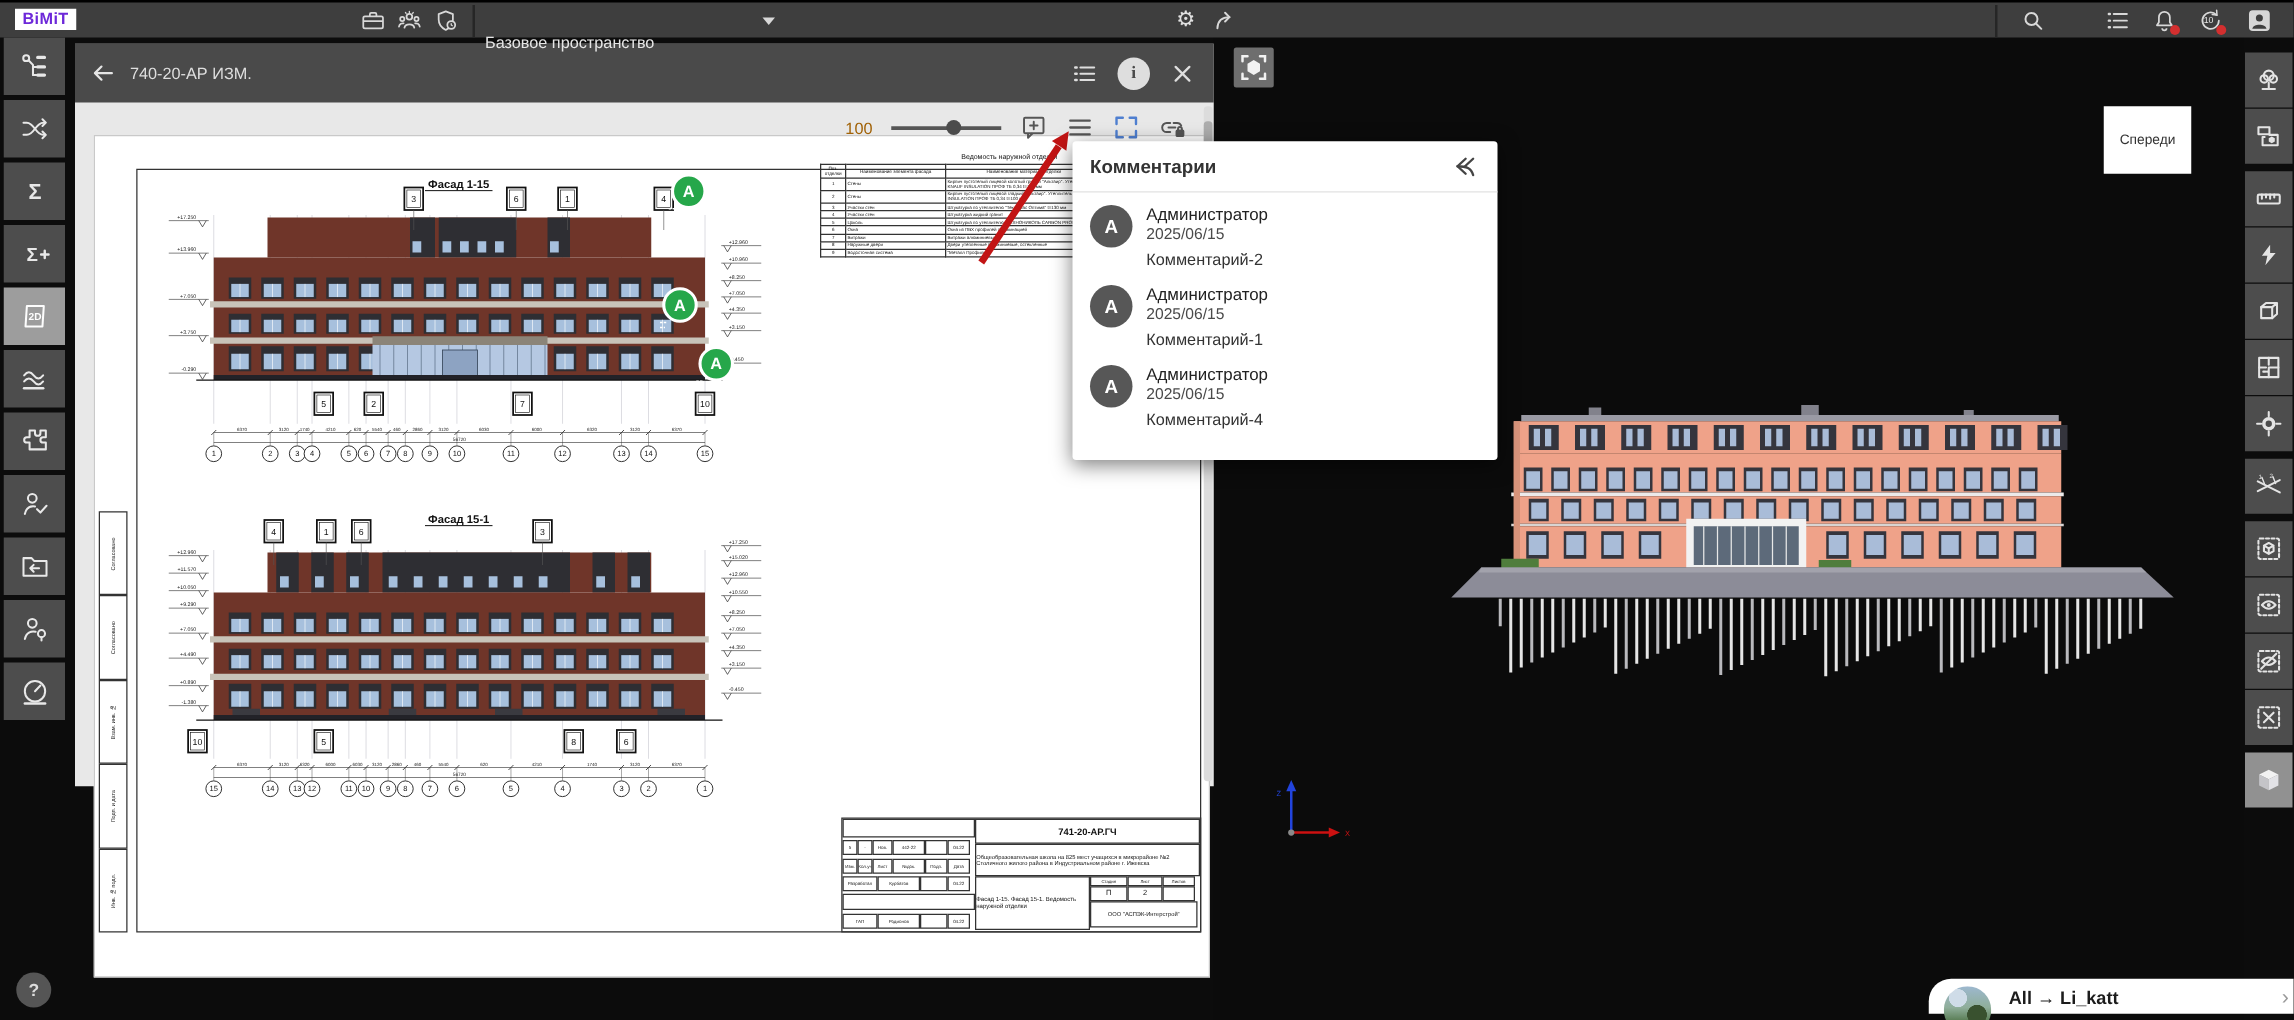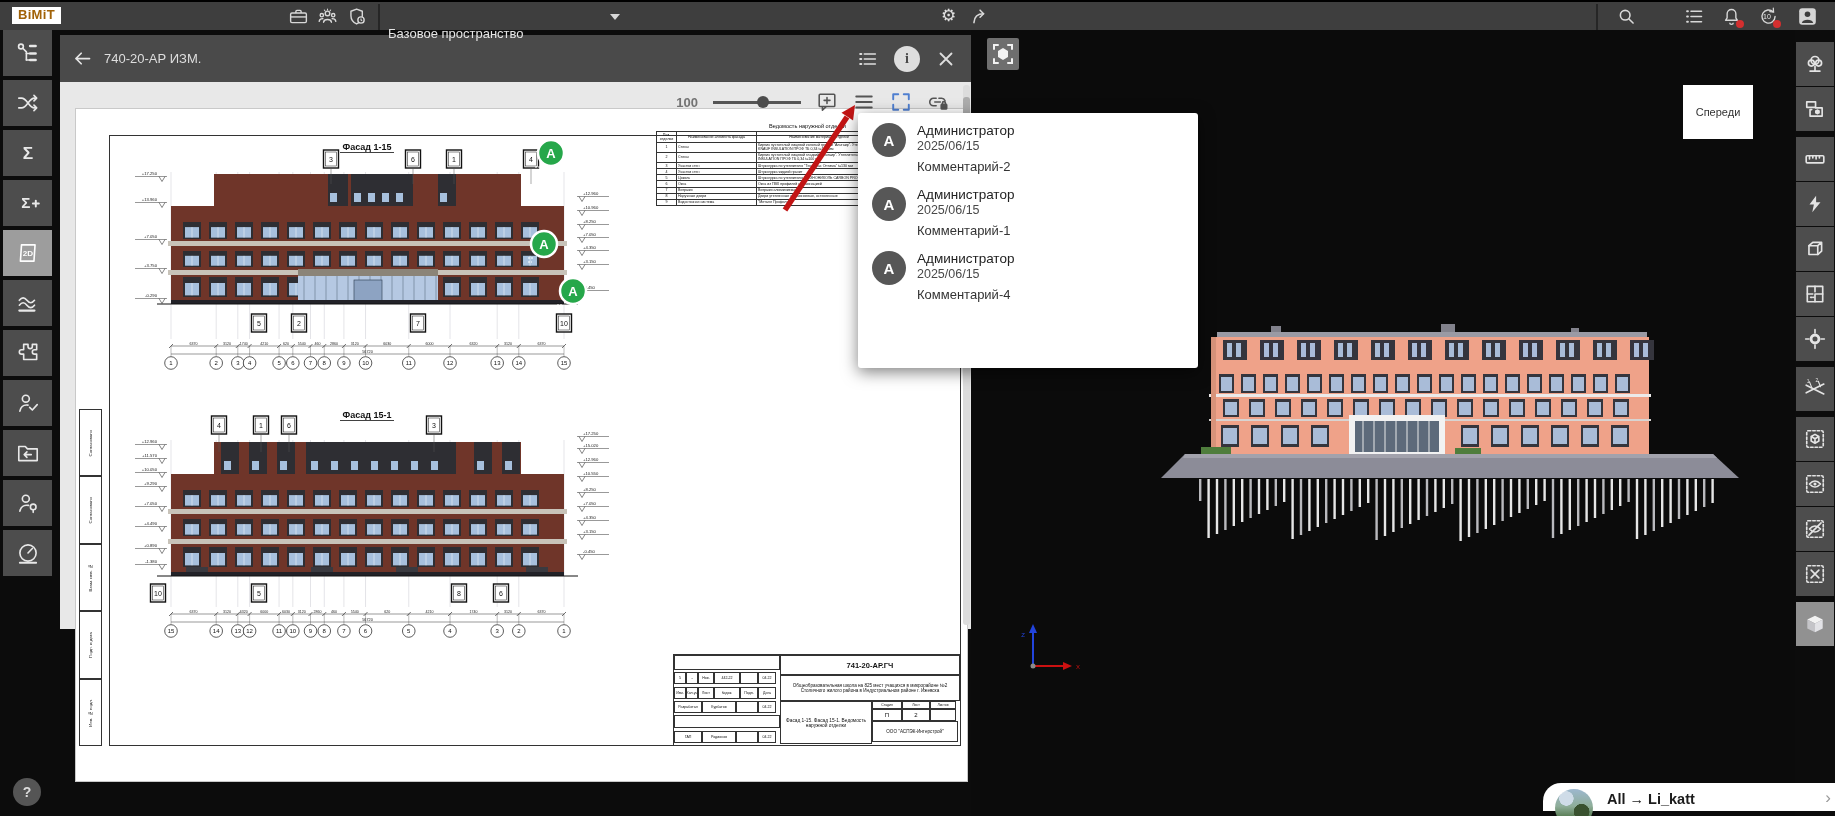--- a/index.html
+++ b/index.html
@@ -1,21 +1,21 @@
 <!DOCTYPE html>
 <html><head>
 <meta charset="utf-8">
 <style>
   html,body{margin:0;padding:0;}
   body{width:1835px;height:816px;position:relative;overflow:hidden;background:#0c0c0c;
        font-family:"Liberation Sans",sans-serif;-webkit-font-smoothing:antialiased;}
   svg{display:block;}
   
   .topbar{position:absolute;left:0;top:0;right:0;height:30px;background:#3e3e3e;border-top:2px solid #000;box-sizing:border-box;color:#dcdcdc;z-index:40;}
-  .logo{position:absolute;left:12px;top:5px;background:#fff;color:#a16207;font-weight:bold;font-size:13px;padding:0 6px 2px;letter-spacing:.3px;}
+  .logo{position:absolute;left:12px;top:5px;background:#fff;color:#6d28d9;font-weight:bold;font-size:13px;padding:0 6px 2px;letter-spacing:.3px;}
   .tb-ic{position:absolute;top:4px;width:21px;height:21px;color:#d8d8d8;}
   .tb-ic svg{width:100%;height:100%;}
   .tb-div{position:absolute;top:2px;bottom:0;width:2px;background:#262626;}
   .workspace{position:absolute;left:388px;top:24px;font-size:13px;color:#e5e5e5;text-align:center;}
   .caret{position:absolute;left:610px;top:12px;width:0;height:0;border-left:5px solid transparent;border-right:5px solid transparent;border-top:6px solid #d8d8d8;}
   .app-title{position:absolute;left:0;right:0;top:6px;text-align:center;font-size:15px;color:#fff;}
   .gear-glyph{position:absolute;left:941px;top:3px;font-size:17px;color:#e0e0e0;}
   .badge-dot{position:absolute;right:-2px;bottom:-1px;width:8px;height:8px;border-radius:50%;background:#d32f2f;}
   .badge-num{position:absolute;left:5px;top:7px;font-size:7px;color:#e8e8e8;}
   
@@ -33,36 +33,36 @@
   
   .viewer2d{position:absolute;left:60px;top:35px;width:911px;height:594px;background:#e8e8e8;z-index:10;}
   .v2d-header{position:relative;height:47px;background:#4a4a4a;}
   .v2d-back{position:absolute;left:12px;top:13px;width:21px;height:21px;color:#e5e5e5;}
   .v2d-title{position:absolute;left:44px;top:16px;font-size:13px;color:#dedede;}
   .v2d-hicons{position:absolute;right:14px;top:11px;display:flex;gap:15px;align-items:center;color:#dedede;}
   .v2d-hicons svg{width:22px;height:22px;}
   .info-circle{width:26px;height:26px;border-radius:50%;background:#dedede;color:#4a4a4a;display:flex;align-items:center;justify-content:center;font-weight:bold;font-size:14px;font-family:"Liberation Serif",serif;}
   .v2d-toolbar{position:absolute;top:56px;right:22px;display:flex;gap:15px;align-items:center;color:#555;z-index:4;}
   .v2d-toolbar svg{width:22px;height:22px;}
-  .zoom-val{font-size:13px;color:#737373;font-weight:bold;}
+  .zoom-val{font-size:13px;color:#a16207;}
   .slider{position:relative;width:88px;height:14px;}
   .slider .track{position:absolute;left:0;right:0;top:6px;height:2.5px;background:#555;}
   .slider .knob{position:absolute;left:50%;top:1px;width:12px;height:12px;border-radius:50%;background:#4c4c4c;}
   .sheet{position:absolute;left:15px;top:73px;width:893px;height:674px;background:#fff;border:1px solid #c9c9c9;box-sizing:border-box;}
   .frame{position:absolute;left:33px;top:26px;width:852px;height:611px;border:1.3px solid #333;box-sizing:border-box;}
   .fac{position:absolute;}
   .ftable{position:absolute;left:580px;top:14px;width:303px;color:#111;}
   .ftable .ft-title{text-align:center;font-size:5.6px;margin-bottom:2px;}
   .ftable table{border-collapse:collapse;table-layout:fixed;width:100%;}
   .ftable td,.ftable th{border:0.6px solid #333;padding:0.5px 1px;vertical-align:middle;line-height:1.15;font-weight:normal;}
   .ftable th{font-size:3.7px;text-align:center;}
   .ftable td{font-size:3.6px;}
   .ftable td.c{text-align:center;}
   .tblock{position:absolute;left:597px;top:545px;width:288px;height:92px;border:1.3px solid #333;box-sizing:border-box;display:flex;font-size:3.6px;color:#111;}
-  .tblock .cell{border:0.5px solid #333;box-sizing:border-box;display:flex;align-items:center;justify-content:center;text-align:center;overflow:hidden;}
+  .tblock .cell{border:0.5px solid #333;box-sizing:border-box;display:flex;align-items:center;justify-content:center;text-align:left;overflow:hidden;}
   .mstrip{position:absolute;left:3px;top:300px;width:23px;height:337px;display:flex;flex-direction:column;}
   .mstrip .cell{flex:1;border:0.8px solid #333;box-sizing:border-box;display:flex;align-items:center;justify-content:center;}
   .mstrip .cell span{writing-mode:vertical-rl;transform:rotate(180deg);font-size:4.4px;color:#222;}
   .v2d-scroll{position:absolute;right:1px;top:50px;bottom:4px;width:7px;background:#dcdcdc;border-radius:3px;}
   .v2d-scroll .thumb{position:absolute;left:0;right:0;top:12px;height:130px;background:#adadad;border-radius:3px;}
   .red-arrow{position:absolute;left:0;top:0;width:911px;height:781px;pointer-events:none;z-index:6;}
   
   .comments{position:absolute;left:858px;top:113px;width:340px;height:255px;background:#fff;border-radius:3px;box-shadow:0 4px 16px rgba(0,0,0,.5);z-index:25;}
   .cm-header{height:40px;padding:0 14px;display:flex;align-items:center;justify-content:space-between;border-bottom:1px solid #e2e2e2;}
   .cm-title{font-size:15px;font-weight:bold;color:#333;}
@@ -1497,20 +1497,32 @@
         <g fill="none" stroke="currentColor" stroke-width="1.5" stroke-linecap="round" stroke-linejoin="round">
           <polygon points="10,2.5 17,6 10,9.5 3,6" fill="#f2f2f2" stroke="none"></polygon>
           <polygon points="3,6 10,9.5 10,17.5 3,14" fill="#c4c4c8" stroke="none"></polygon>
           <polygon points="17,6 10,9.5 10,17.5 17,14" fill="#e2e2e6" stroke="none"></polygon>
         </g>
       </svg>
     </div>
   </nav>
 
 <aside class="comments">
+  <div class="cm-header">
+    <span class="cm-title">Комментарии</span>
+    <span class="cm-collapse">
+      <svg viewBox="0 0 24 24">
+          <g fill="none" stroke="currentColor" stroke-width="1.9" stroke-linecap="round" stroke-linejoin="round">
+            <path d="M12.5,6 L6,12 l6.5,6"></path>
+            <path d="M6,12 C13,12 17,13.5 18.5,19"></path>
+            <path d="M18.5,6 L12,12"></path>
+          </g>
+        </svg>
+      </span>
+  </div>
   <div class="cm-list" id="cmList">
   <div class="cm-item">
     <div class="cm-avatar">А</div>
     <div>
       <div class="cm-name">Администратор</div>
       <div class="cm-date">2025/06/15</div>
       <div class="cm-text">Комментарий-2</div>
     </div>
   </div>
 

